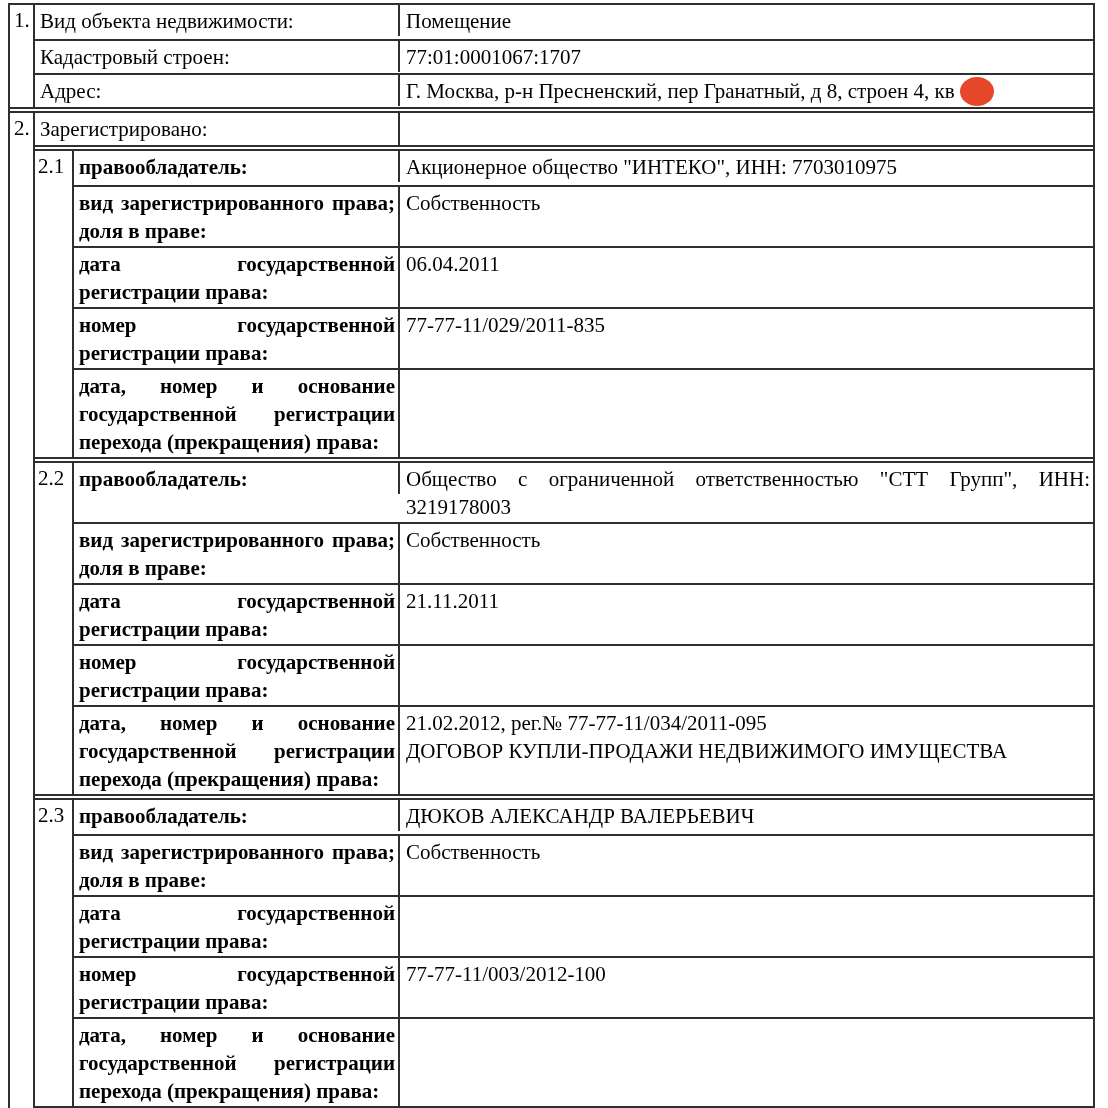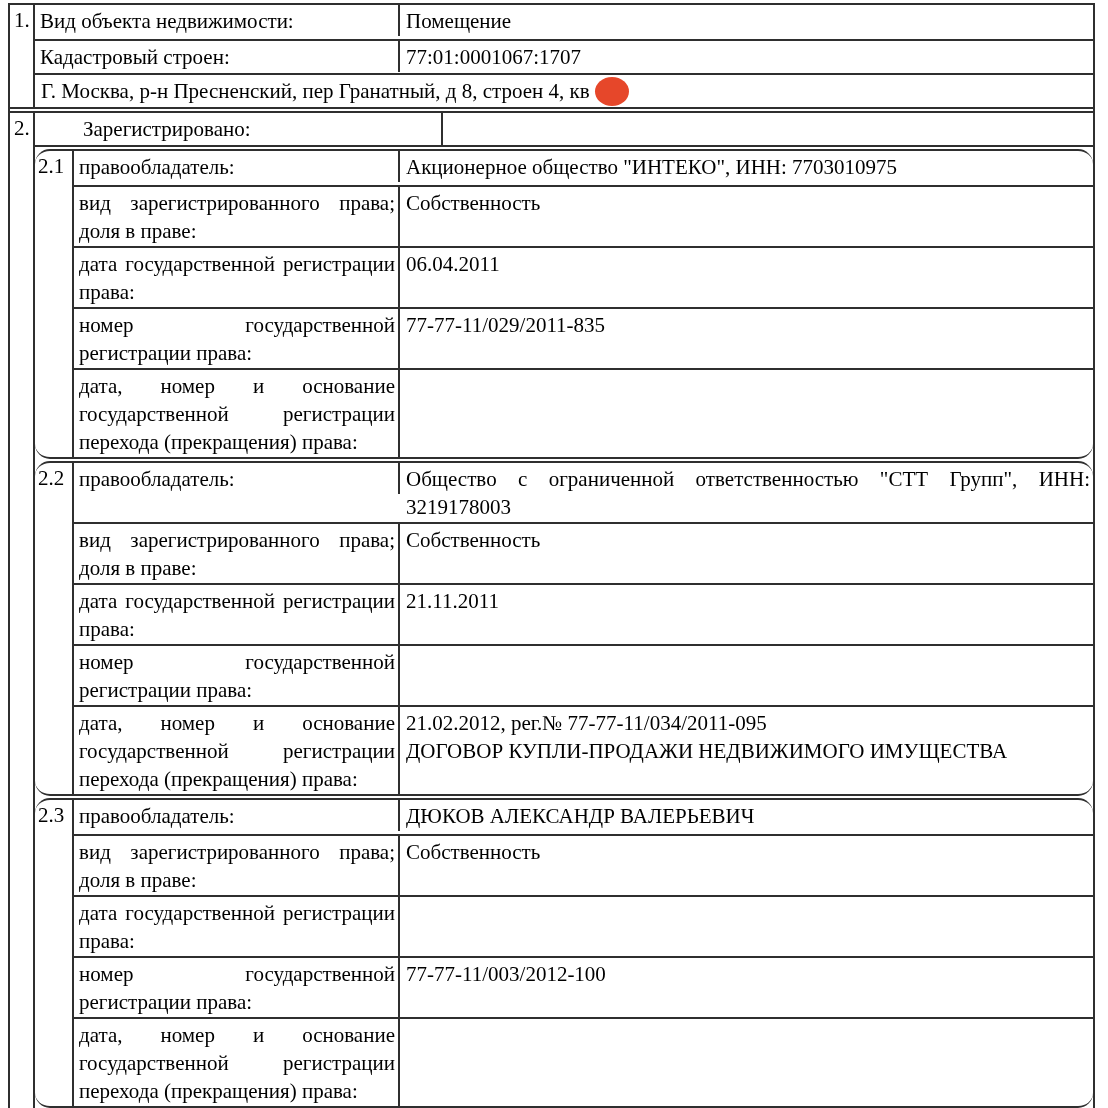--- a/index.html
+++ b/index.html
@@ -45,37 +45,36 @@
     border-right: var(--b);
     text-align: justify;
   }
   .val {
     flex: 1; min-width: 0;
     text-align: justify;
     white-space: pre-line;
     padding-left: 6px;
   }
   .labWide { flex: 0 0 365px; }  
-  .labSub  { flex: 0 0 326px; }  
+  .labSub  { flex: 0 0 326px; font-weight: bold; }  
 
   .h1 { min-height: 34px; }
   .h2 { min-height: 58px; }
   .h3 { min-height: 86px; }
 
   #sec1 { border-bottom: var(--b); }
   #sec2 { margin-top: 2px; border-top: var(--b); }
 
-  .headrow { display: flex; border-bottom: var(--b); padding-left: 43px; }
+  .headrow { display: flex; border-bottom: var(--b); }
 
   .sub {
     display: flex;
     margin-top: 2px;
     border-top: var(--b);
     border-bottom: var(--b);
-    border-radius: 15px;
   }
 
   .dot {
     display: inline-block;
     width: 34px; height: 29px;
     border-radius: 50%;
     background: #e6472a;
     vertical-align: -8px;
     margin-left: 5px;
   }
@@ -90,20 +89,21 @@
     <div class="secbody">
       <div class="row h1">
         <div class="cell lab labWide">Вид объекта недвижимости:</div>
         <div class="cell val">Помещение</div>
       </div>
       <div class="row h1">
         <div class="cell lab labWide">Кадастровый строен:</div>
         <div class="cell val">77:01:0001067:1707</div>
       </div>
       <div class="row h1">
+        <div class="cell lab labWide">Адрес:</div>
         <div class="cell val"><span>Г. Москва, р-н Пресненский, пер Гранатный, д 8, строен 4, кв</span><span class="dot" style="background-color: rgb(230, 71, 42);"></span></div>
       </div>
     </div>
   </div>
 
   <div class="sec" id="sec2">
     <div class="colA">2.</div>
     <div class="secbody">
 
       <div class="headrow h1">

